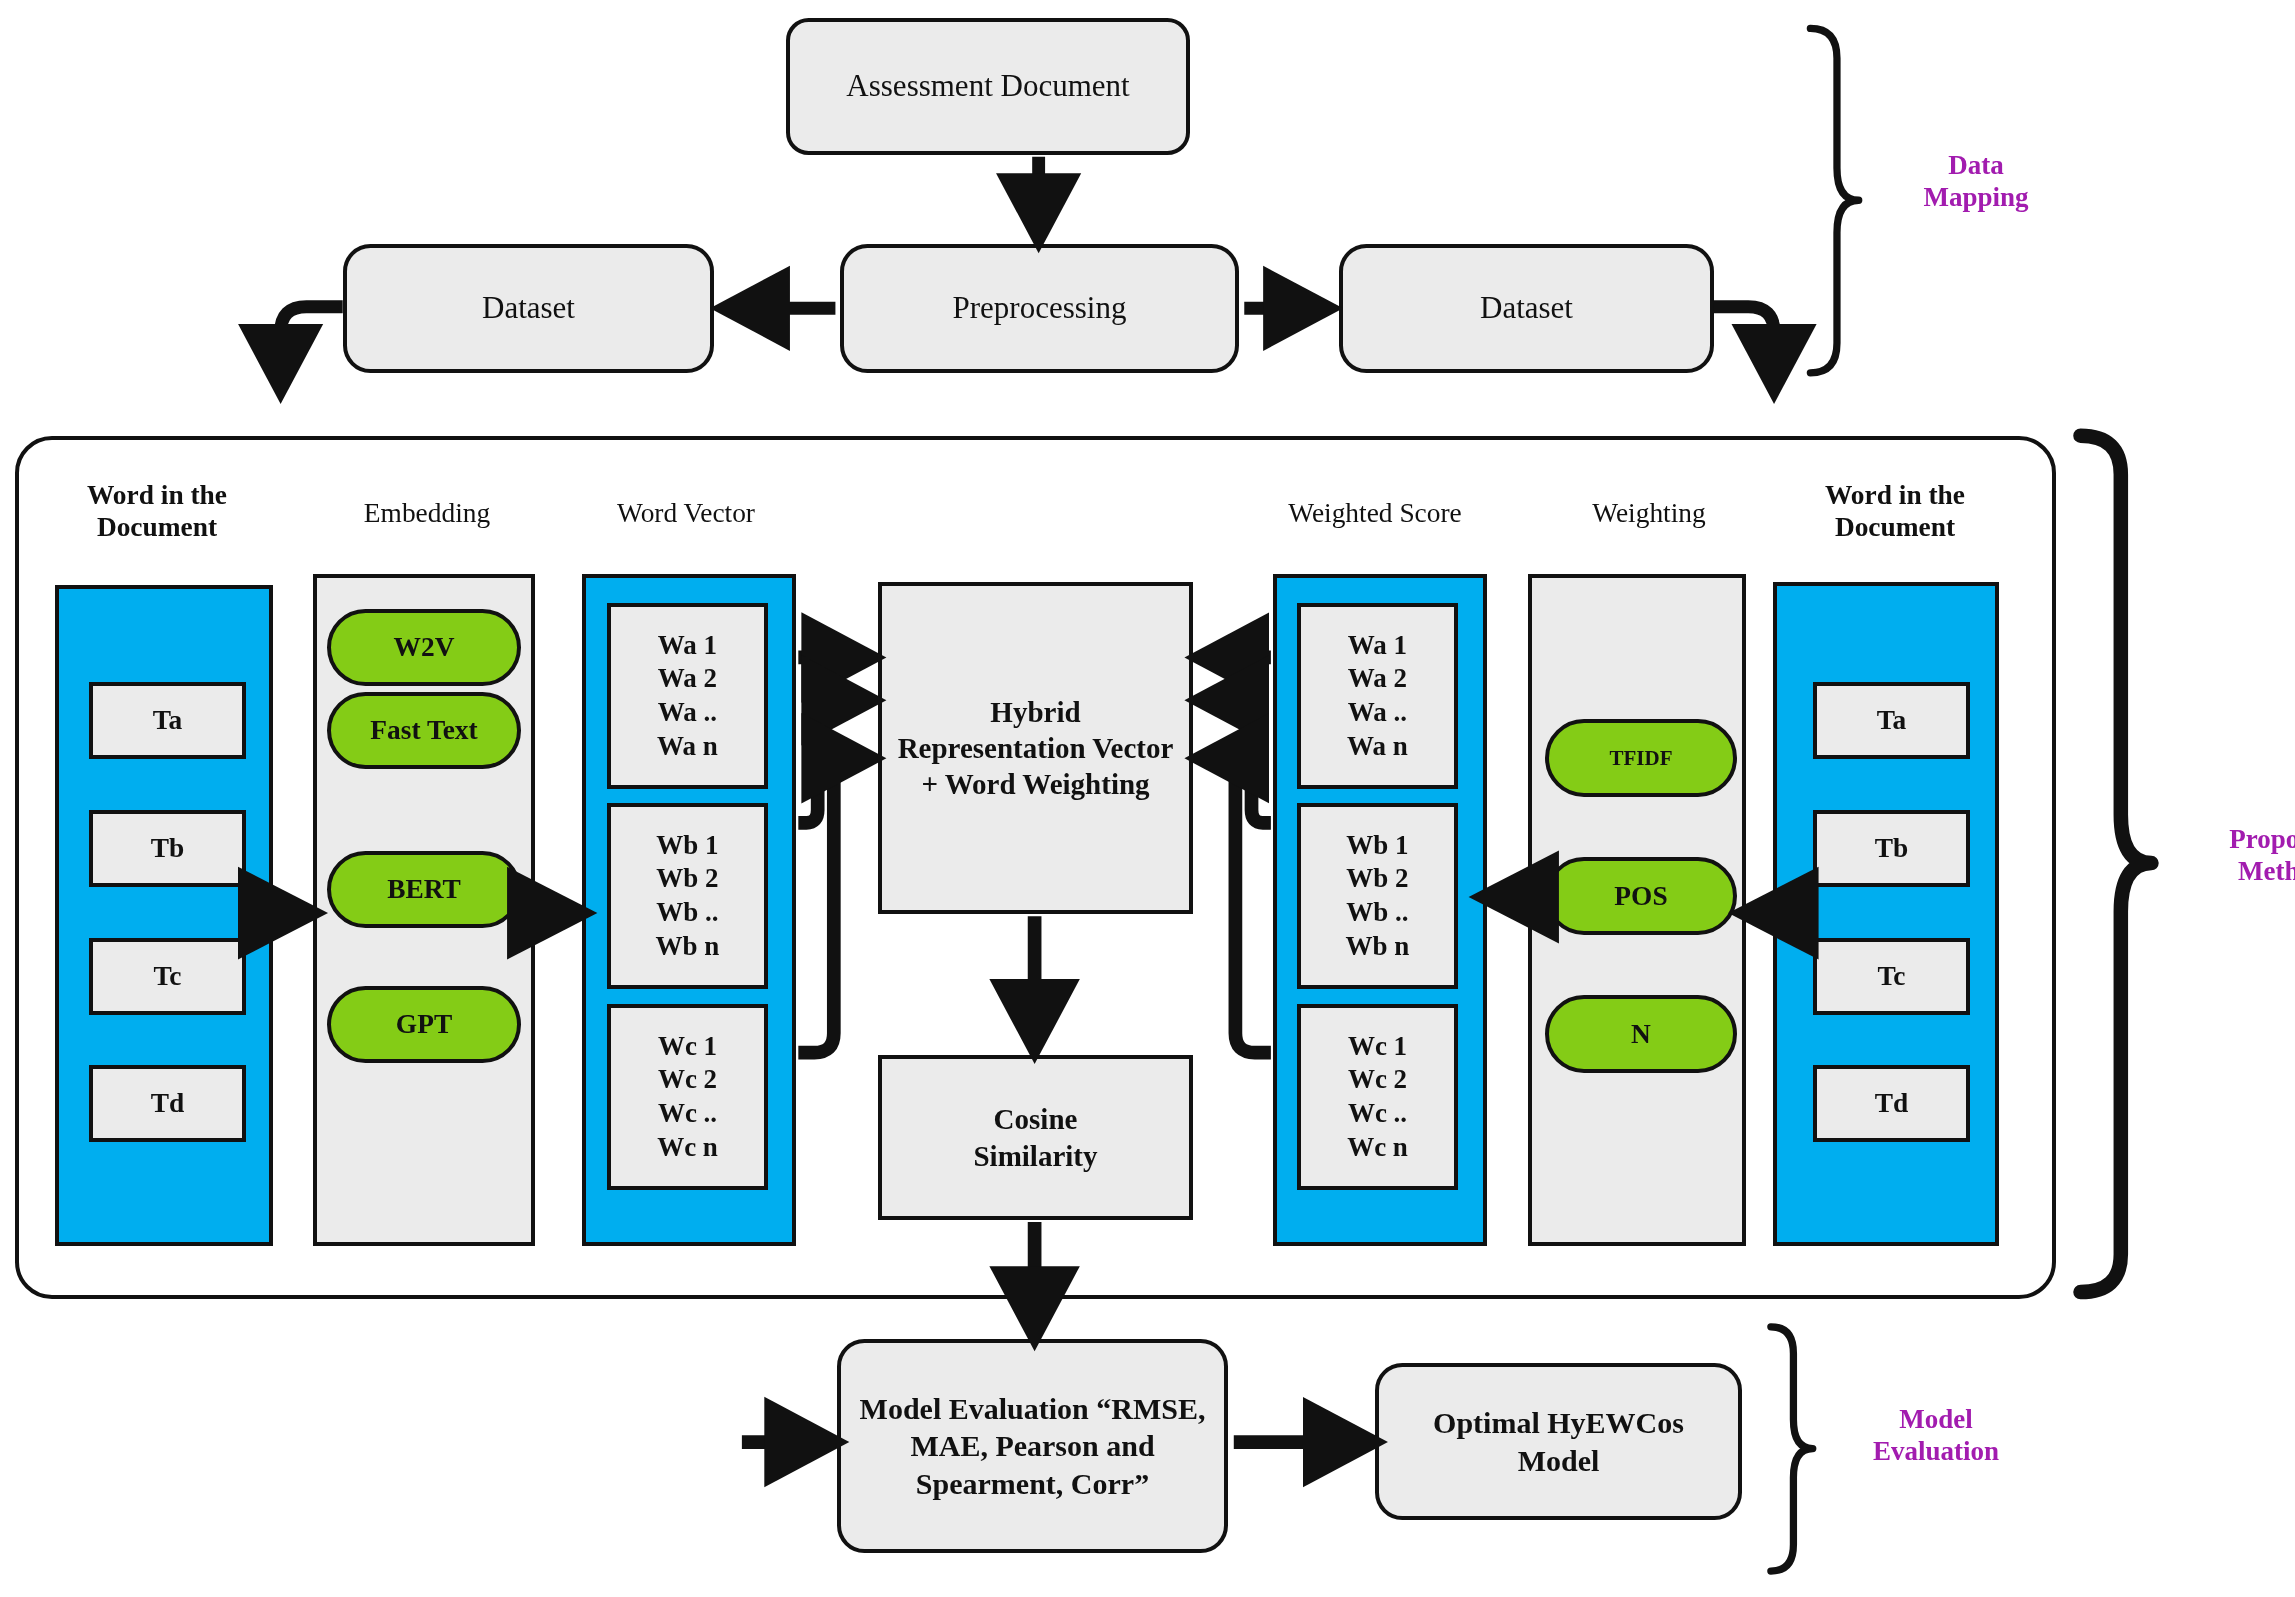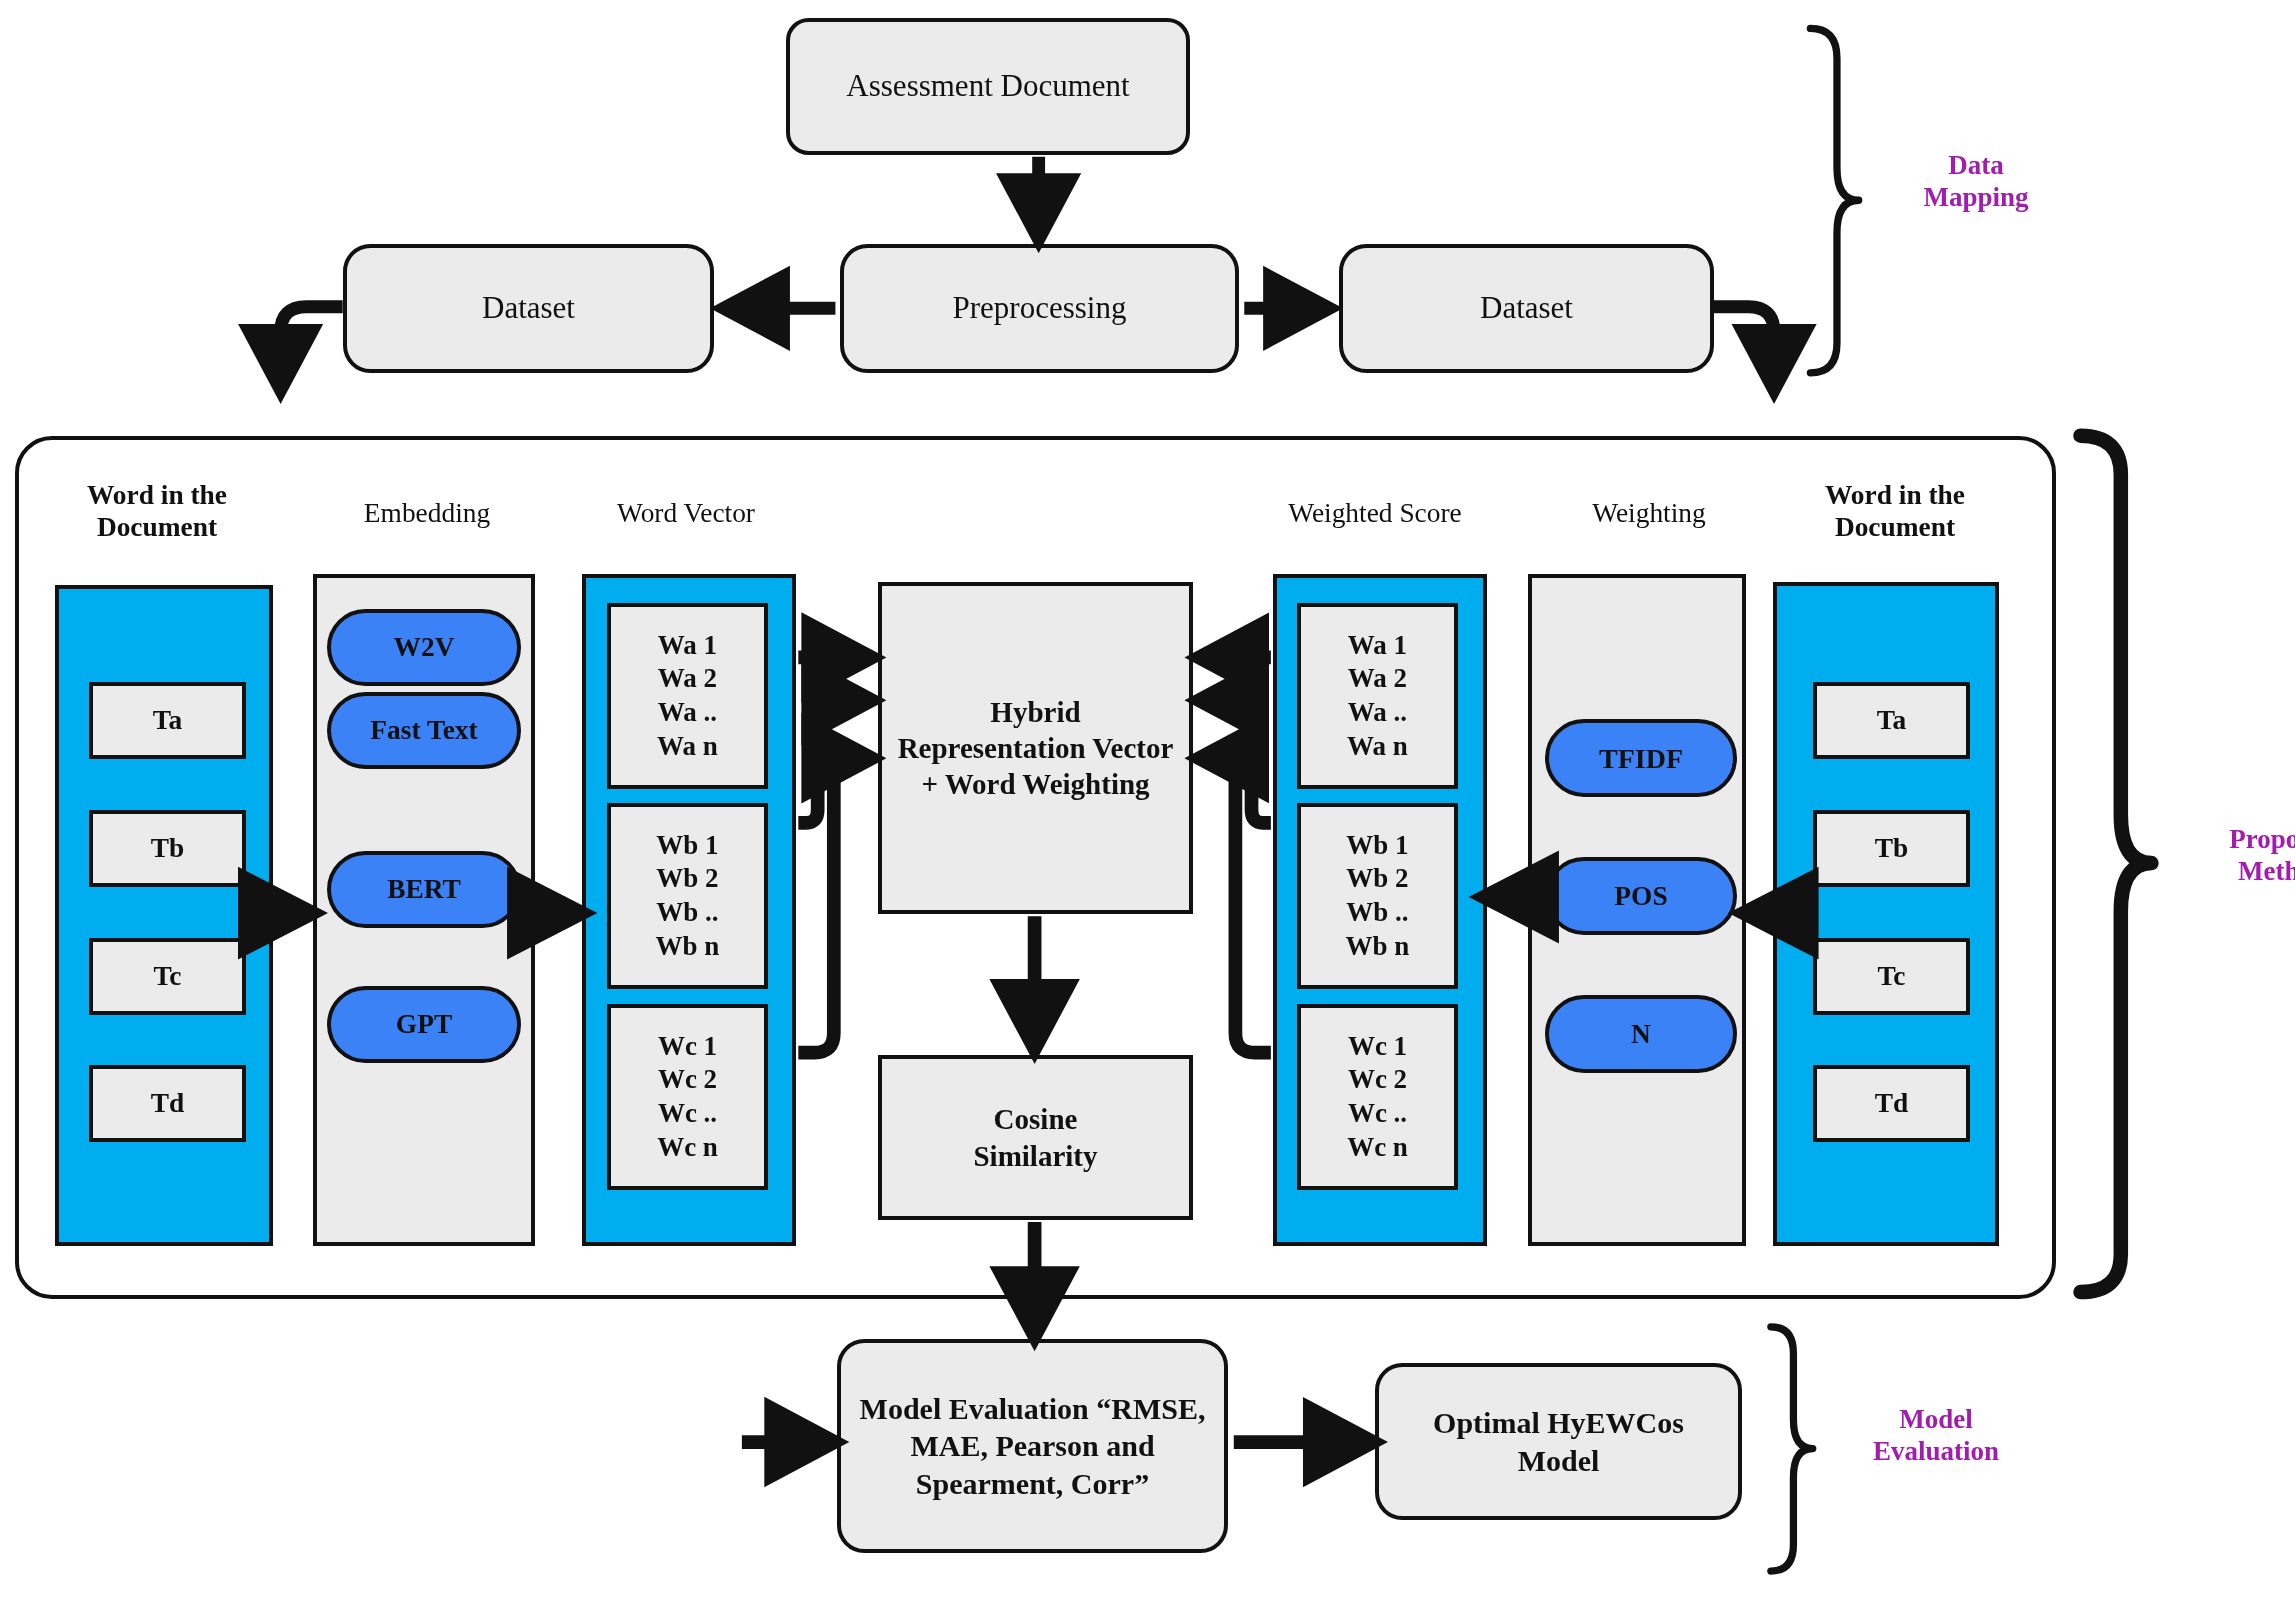--- a/index.html
+++ b/index.html
@@ -29,21 +29,21 @@
     align-items: center;
     justify-content: center;
     text-align: center;
     color: #111111;
   }
   .node.rounded   { border-radius: 22.6px; }
   .node.softround { border-radius: 27.4px; }
   .node.sharp     { border-radius: 0; }
   .node.pill {
     border-radius: 806px;
-    background: #3b82f6;
+    background: #84cc16;
     border-width: 4.8px;
   }
 
   .lbl { line-height: 1.25; padding: 0 8px; }
 
   
   .colhead {
     position: absolute;
     text-align: center;
     font-weight: 700;
@@ -213,21 +213,21 @@
   </div>
   <div class="node sharp multi" style="left:1297px; top:1004px; width:161px; height:186px; font-size:27px; font-weight:700;">
     <span class="lbl multi">Wc 1
 Wc 2
 Wc ..
 Wc n</span>
   </div>
 
   <div class="graypanel" style="left:1528px; top:574px; width:218px; height:672px;"></div>
 
-  <div class="node pill" style="left:1545px; top:719px; width:192px; height:78px; font-size:28px; font-weight:700;">
+  <div class="node pill" style="left:1545px; top:719px; width:192px; height:78px; font-size:21px; font-weight:700;">
     <span class="lbl">TFIDF</span>
   </div>
   <div class="node pill" style="left:1545px; top:857px; width:192px; height:78px; font-size:27.4px; font-weight:700;">
     <span class="lbl">POS</span>
   </div>
   <div class="node pill" style="left:1545px; top:995px; width:192px; height:78px; font-size:27.4px; font-weight:700;">
     <span class="lbl">N</span>
   </div>
 
   <div class="bluepanel" style="left:1773px; top:582px; width:226px; height:664px; background:#00AEEF;"></div>

